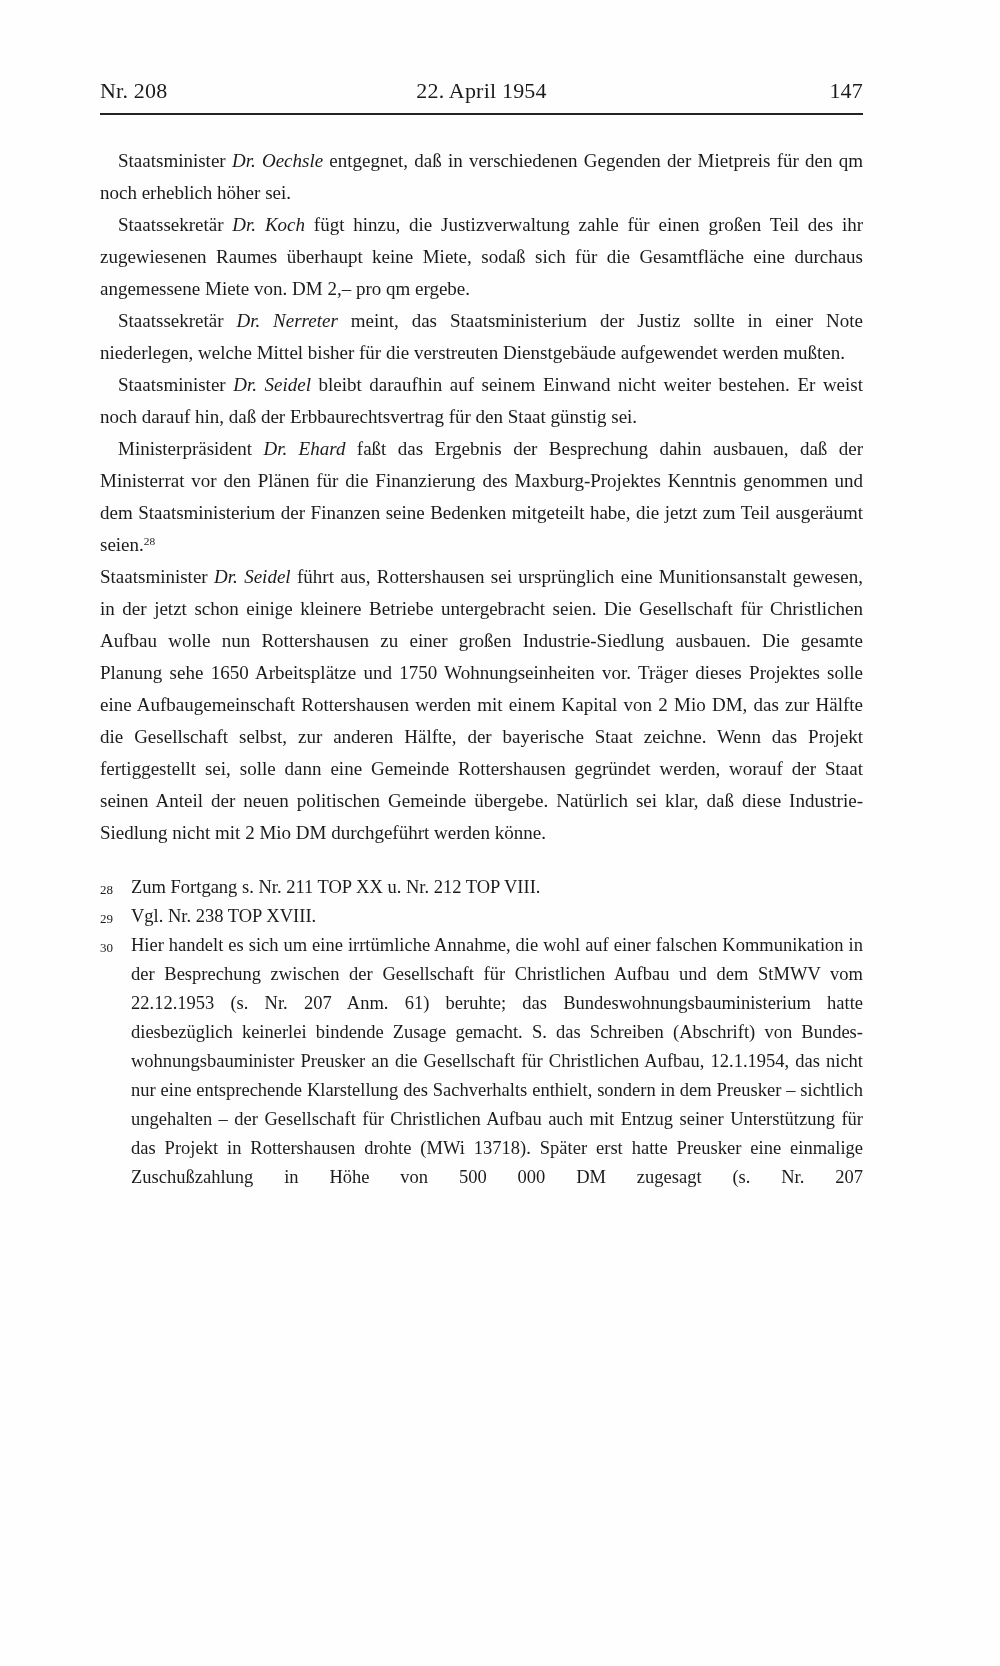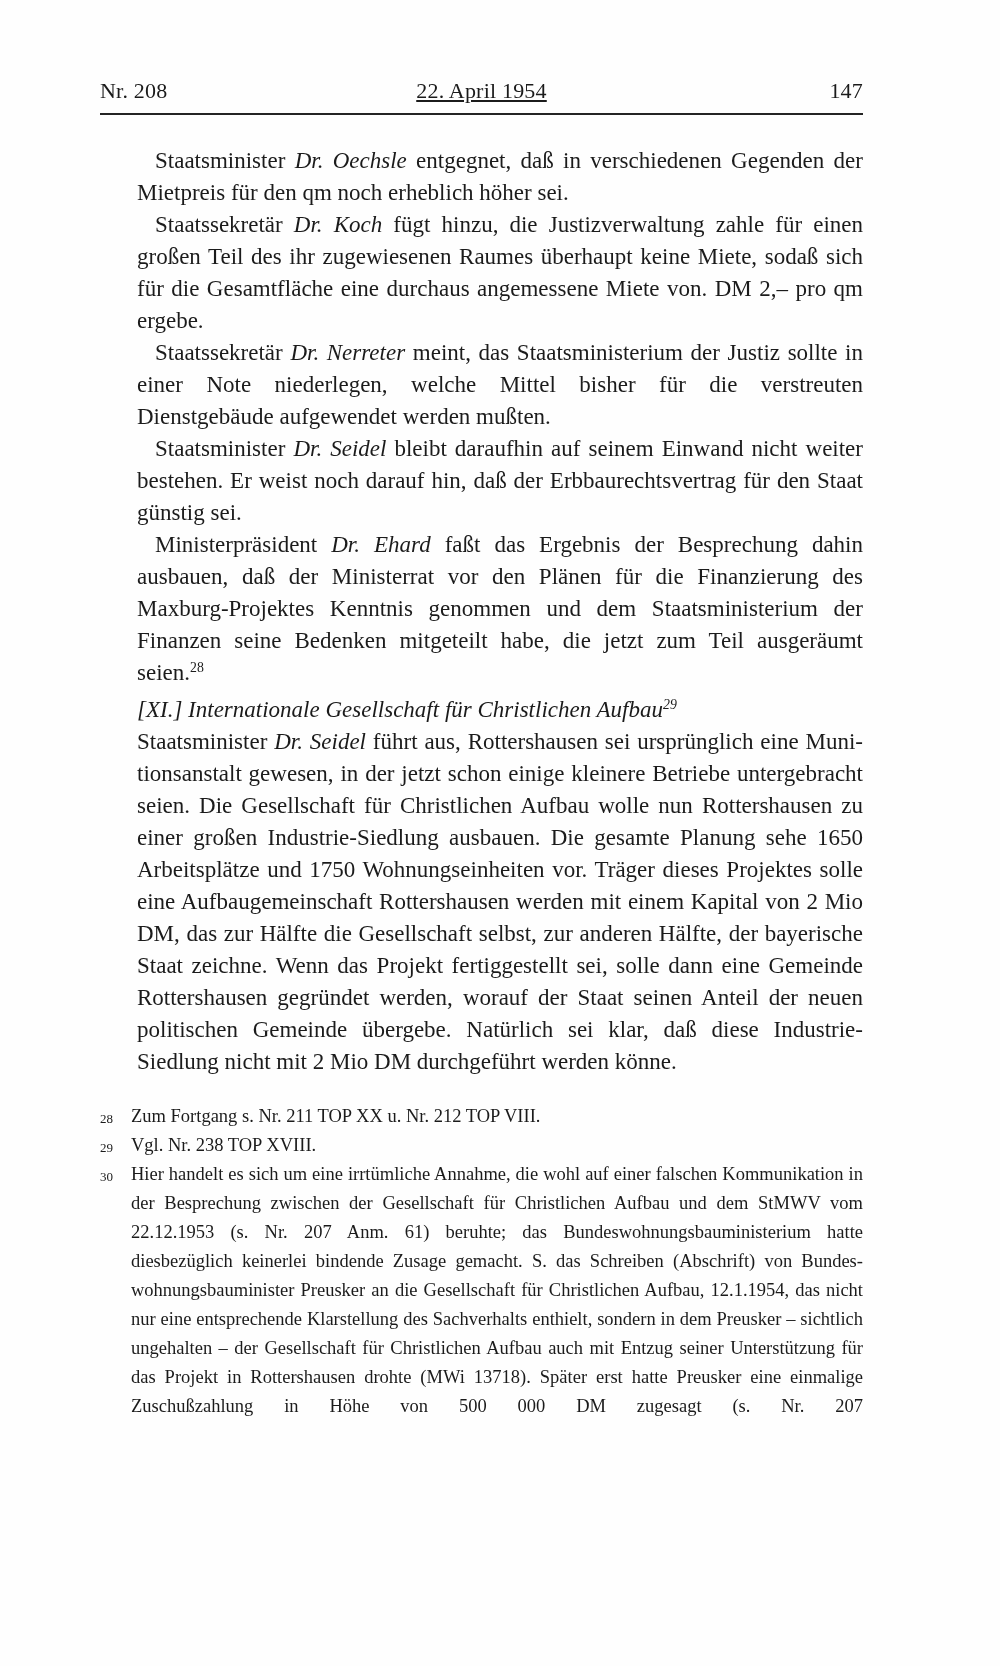--- a/index.html
+++ b/index.html
@@ -20,30 +20,29 @@
   .running-header {
     display: flex;
     justify-content: space-between;
     align-items: flex-end;
     font-size: 22px;
     letter-spacing: 0.2px;
     padding-bottom: 9px;
     border-bottom: 2px solid #242424;
   }
   .running-header .hl { flex: 1; text-align: left; }
-  .running-header .hc { flex: 1.2; text-align: center; text-decoration: underline; }
+  .running-header .hc { flex: 1.2; text-align: center; }
   .running-header .hr { flex: 1; text-align: right; }
 
   .body-text {
     margin-top: 30px;
-    font-size: 23px;
+    font-size: 19px;
     line-height: 32px;
     text-align: justify;
     hyphens: manual;
-    margin-left: 37px;
   }
   .para { margin: 0; }
   .para.indent { text-indent: 18px; }
   .para.heading {
     font-style: italic;
     text-align: left;
     margin-top: 5px;
   }
   .it { font-style: italic; }
   sup {
@@ -83,21 +82,20 @@
     <span class="hc">22. April 1954</span>
     <span class="hr">147</span>
   </div>
 
   <div class="body-text">
       <p class="para indent"><span>Staatsminister </span><span class="it">Dr. Oechsle</span><span> entgegnet, daß in verschiedenen Gegenden der Mietpreis für den qm noch erheblich höher sei.</span></p>
       <p class="para indent"><span>Staatssekretär </span><span class="it">Dr. Koch</span><span> fügt hinzu, die Justizverwaltung zahle für einen großen Teil des ihr zugewiesenen Raumes überhaupt keine Miete, sodaß sich für die Gesamtfläche eine durchaus angemessene Miete von. DM 2,– pro qm ergebe.</span></p>
       <p class="para indent"><span>Staatssekretär </span><span class="it">Dr. Nerreter</span><span> meint, das Staatsministerium der Justiz sollte in einer Note niederlegen, welche Mittel bisher für die verstreuten Dienstgebäude aufgewendet werden mußten.</span></p>
       <p class="para indent"><span>Staatsminister </span><span class="it">Dr. Seidel</span><span> bleibt daraufhin auf seinem Einwand nicht weiter bestehen. Er weist noch darauf hin, daß der Erbbaurechtsvertrag für den Staat günstig sei.</span></p>
       <p class="para indent"><span>Ministerpräsident </span><span class="it">Dr. Ehard</span><span> faßt das Ergebnis der Besprechung dahin ausbauen, daß der Ministerrat vor den Plänen für die Finanzierung des Maxburg-Projektes Kenntnis genommen und dem Staatsministerium der Finanzen seine Bedenken mitgeteilt habe, die jetzt zum Teil ausgeräumt seien.</span><sup>28</sup></p>
-      <p class="para heading"><span class="it">[XI.] Internationale Gesellschaft für Christlichen Aufbau</span><sup class="it">29</sup></p>
       <p class="para"><span>Staatsminister </span><span class="it">Dr. Seidel</span><span> führt aus, Rottershausen sei ursprünglich eine Muni­tionsanstalt gewesen, in der jetzt schon einige kleinere Betriebe untergebracht seien. Die Gesellschaft für Christlichen Aufbau wolle nun Rottershausen zu einer großen Industrie-Siedlung ausbauen. Die gesamte Planung sehe 1650 Arbeitsplätze und 1750 Wohnungseinheiten vor. Träger dieses Projektes solle eine Aufbaugemeinschaft Rottershausen werden mit einem Kapital von 2 Mio DM, das zur Hälfte die Gesellschaft selbst, zur anderen Hälfte, der bayerische Staat zeichne. Wenn das Projekt fertiggestellt sei, solle dann eine Gemeinde Rottershausen gegründet werden, worauf der Staat seinen Anteil der neuen poli­tischen Gemeinde übergebe. Natürlich sei klar, daß diese Industrie-Siedlung nicht mit 2 Mio DM durchgeführt werden könne.</span></p>
     </div>
 
   <div class="footnotes">
       <div class="footnote"><span class="fn-num">28</span><span>Zum Fortgang s. Nr. 211 TOP XX u. Nr. 212 TOP VIII.</span></div>
       <div class="footnote"><span class="fn-num">29</span><span>Vgl. Nr. 238 TOP XVIII.</span></div>
       <div class="footnote continued"><span class="fn-num">30</span><span>Hier handelt es sich um eine irrtümliche Annahme, die wohl auf einer falschen Kommunika­tion in der Besprechung zwischen der Gesellschaft für Christlichen Aufbau und dem StMWV vom 22.12.1953 (s. Nr. 207 Anm. 61) beruhte; das Bundeswohnungsbauministerium hatte diesbezüglich keinerlei bindende Zusage gemacht. S. das Schreiben (Abschrift) von Bundes­wohnungsbauminister Preusker an die Gesellschaft für Christlichen Aufbau, 12.1.1954, das nicht nur eine entsprechende Klarstellung des Sachverhalts enthielt, sondern in dem Preusker – sichtlich ungehalten – der Gesellschaft für Christlichen Aufbau auch mit Entzug seiner Unterstützung für das Projekt in Rottershausen drohte (MWi 13718). Später erst hatte Preusker eine einmalige Zuschußzahlung in Höhe von 500&nbsp;000 DM zugesagt (s. Nr. 207</span></div>
     </div>
 </div>
 

